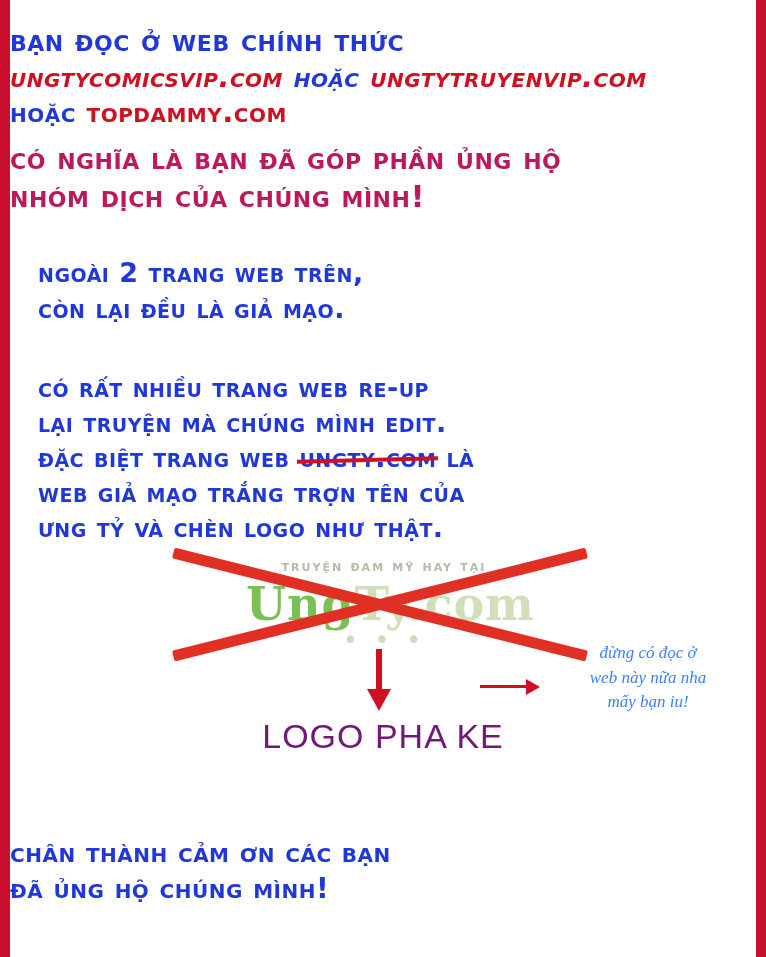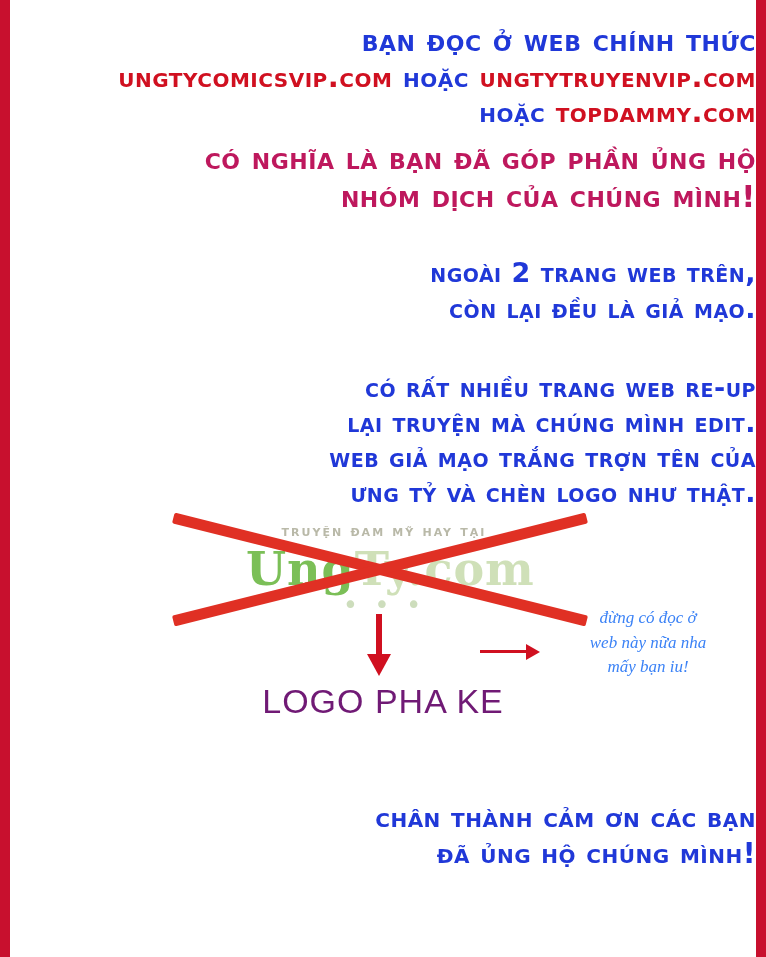--- a/index.html
+++ b/index.html
@@ -34,22 +34,21 @@
   .content {
     position: absolute;
     left: 10px;
     top: 0;
     width: 746px;
     height: 957px;
     text-align: center;
   }
 
   .block {
-    text-align: right;
-    margin-left: 48px;
+    text-align: left;
   }
 
   .line {
     display: block;
     white-space: nowrap;
     letter-spacing: 0.5px;
   }
 
   
   .hdr {
@@ -59,21 +58,21 @@
     font-size: 31px;
     line-height: 1.22;
     font-weight: bold;
     font-variant: small-caps;
     text-transform: lowercase;
     color: #2038d8;
   }
   .hdr .red {
     color: #d01020;
   }
-  .hdr .l2 { font-size: 29px; }
+  .hdr .l2 { font-size: 29px; font-style: italic; }
   .hdr .l3 { font-size: 29px; }
 
   .hdr2 {
     margin-top: 8px;
   }
   .hdr2 .line {
     font-size: 31px;
     line-height: 1.24;
     font-weight: bold;
     font-variant: small-caps;
@@ -284,20 +283,21 @@
     </div>
 
     <div class="block para p2">
       <span class="line">Ngoài 2 trang web trên,</span>
       <span class="line">còn lại đều là giả mạo.</span>
     </div>
 
     <div class="block para p3">
       <span class="line">Có rất nhiều trang web re-up</span>
       <span class="line">lại truyện mà chúng mình edit.</span>
+      <span class="line"><span>Đặc biệt trang web</span> <span class="strike">ungty.com</span> <span>là</span></span>
       <span class="line">web giả mạo trắng trợn tên của</span>
       <span class="line">ưng tỷ và chèn logo như thật.</span>
     </div>
 
     <div class="logo-area">
 
       <div class="fake-logo">
         <div class="tagline">truyện đam mỹ hay tại</div>
         <div class="brand"><span>Ung</span><span class="dim">Ty.com</span></div>
         <div class="dots">• • •</div>

